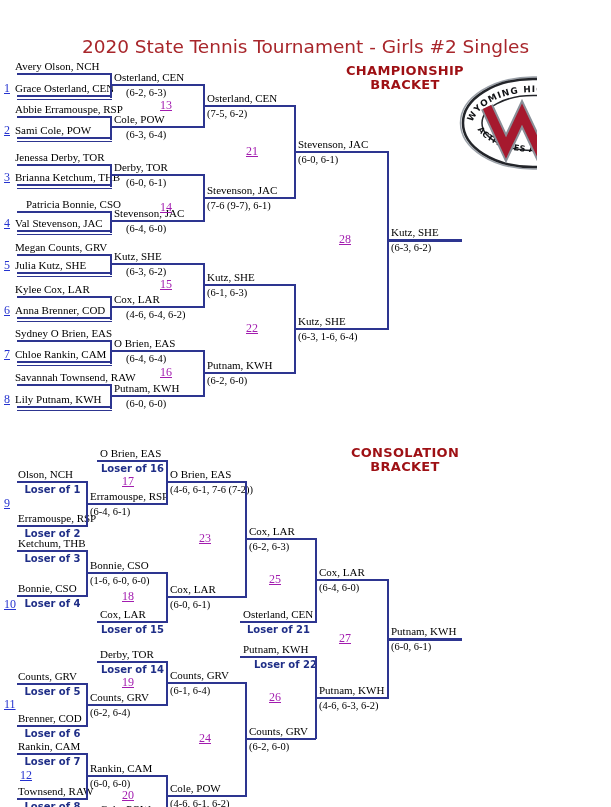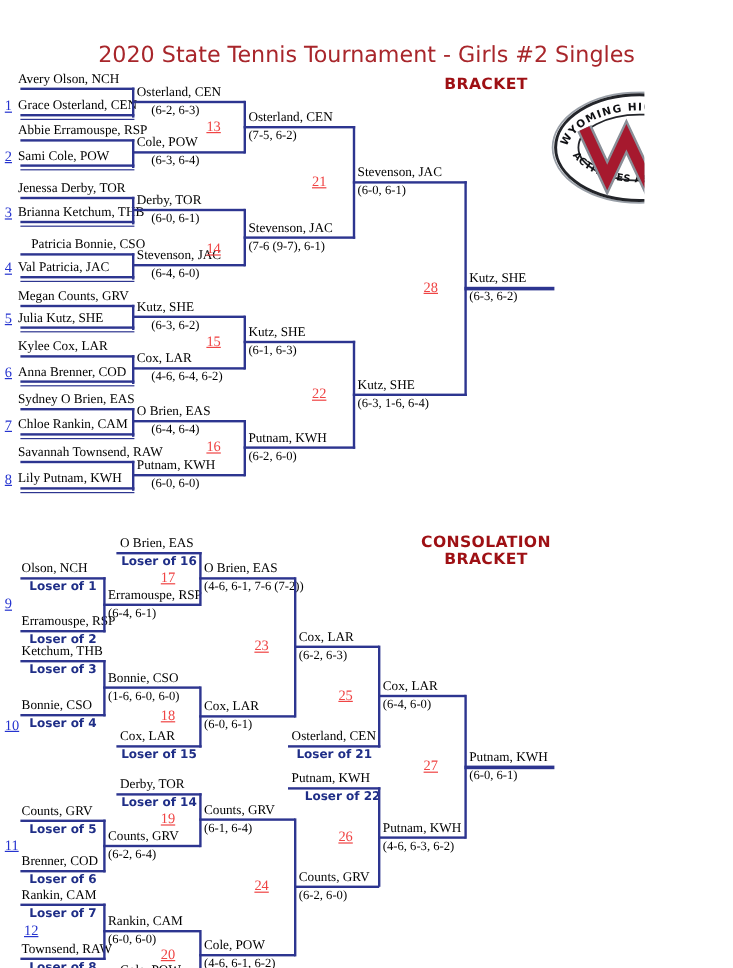--- a/index.html
+++ b/index.html
@@ -4,34 +4,35 @@
 <style>
   html,body{margin:0;padding:0;background:#fff;}
   #page{position:relative;width:537px;height:807px;background:#fff;overflow:hidden;
         font-family:"Liberation Serif",serif;margin-top:33px;}
   .t  {position:absolute;white-space:nowrap;font:11px/13px "Liberation Serif",serif;color:#000;}
   .sc {position:absolute;white-space:nowrap;font:10.5px/13px "Liberation Serif",serif;color:#000;}
   .hl {position:absolute;height:2px;background:#2d3590;}
   .hl3{position:absolute;height:3px;background:#2d3590;}
   .dl {position:absolute;height:2px;border-top:2px solid #2d3590;border-bottom:1px solid #2d3590;}
   .vl {position:absolute;width:2px;background:#2d3590;}
-  .num{position:absolute;font:12px/13px "Liberation Serif",serif;color:#ef4444;text-decoration:underline;text-align:center;cursor:pointer;}
+  .num{position:absolute;font:12px/13px "Liberation Serif",serif;color:#a21caf;text-decoration:underline;text-align:left;cursor:pointer;}
   .seed{position:absolute;font:12px/13px "Liberation Serif",serif;color:#2533cf;text-decoration:underline;cursor:pointer;}
   .lz {position:absolute;font:bold 10px/12px "DejaVu Sans",sans-serif;color:#1f2e87;text-align:center;white-space:nowrap;}
   .hdr{position:absolute;width:150px;text-align:center;font:bold 13px/14px "DejaVu Sans",sans-serif;color:#9e1014;letter-spacing:.3px;}
   .title{position:absolute;left:0;top:3px;width:611px;text-align:center;font:18.5px/22px "DejaVu Sans",sans-serif;color:#a8262b;}
 </style>
 </head>
 <body>
 
 <div id="page">
 
   <div class="title">2020 State Tennis Tournament - Girls #2 Singles</div>
 
   <div class="hdr" style="left:330px;top:31px;">
+    <div>CHAMPIONSHIP</div>
     <div>BRACKET</div>
   </div>
   <div class="hdr" style="left:330px;top:413px;">
     <div>CONSOLATION</div>
     <div>BRACKET</div>
   </div>
 
   <svg style="position:absolute;left:459px;top:43px;" width="148" height="94" viewBox="0 0 148 94">
     <ellipse cx="74" cy="47" rx="72.5" ry="46" fill="none" stroke="#9aa0a8" stroke-width="1.5"></ellipse>
     <ellipse cx="74" cy="47" rx="70" ry="44" fill="#ffffff" stroke="#23252a" stroke-width="2.5"></ellipse>
@@ -80,21 +81,21 @@
   <div class="t" style="left:15px;top:138px;">Brianna Ketchum, THB</div>
   <div class="dl" style="left:17px;top:151px;width:95px;"></div>
   <div class="vl" style="left:110px;top:131px;height:23px;"></div>
   <div class="hl" style="left:110px;top:141px;width:94px;"></div>
   <div class="t" style="left:114px;top:128px;">Derby, TOR</div>
   <div class="sc" style="left:126px;top:143px;">(6-0, 6-1)</div>
 
   <div class="t" style="left:26px;top:165px;">Patricia Bonnie, CSO</div>
   <div class="hl" style="left:17px;top:178px;width:95px;"></div>
   <div class="seed" style="left:4px;top:184px;">4</div>
-  <div class="t" style="left:15px;top:184px;">Val Patricia, JAC</div>
+  <div class="t" style="left:15px;top:184px;">Val Stevenson, JAC</div>
   <div class="dl" style="left:17px;top:197px;width:95px;"></div>
   <div class="vl" style="left:110px;top:178px;height:22px;"></div>
   <div class="hl" style="left:110px;top:187px;width:94px;"></div>
   <div class="t" style="left:114px;top:174px;">Stevenson, JAC</div>
   <div class="sc" style="left:126px;top:189px;">(6-4, 6-0)</div>
 
   <div class="t" style="left:15px;top:208px;">Megan Counts, GRV</div>
   <div class="hl" style="left:17px;top:221px;width:95px;"></div>
   <div class="seed" style="left:4px;top:226px;">5</div>
   <div class="t" style="left:15px;top:226px;">Julia Kutz, SHE</div>

